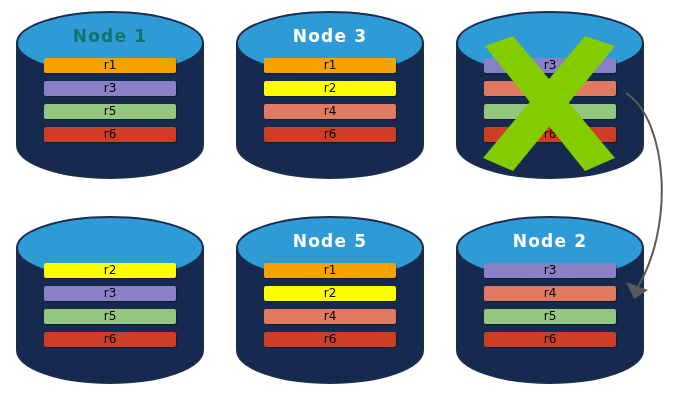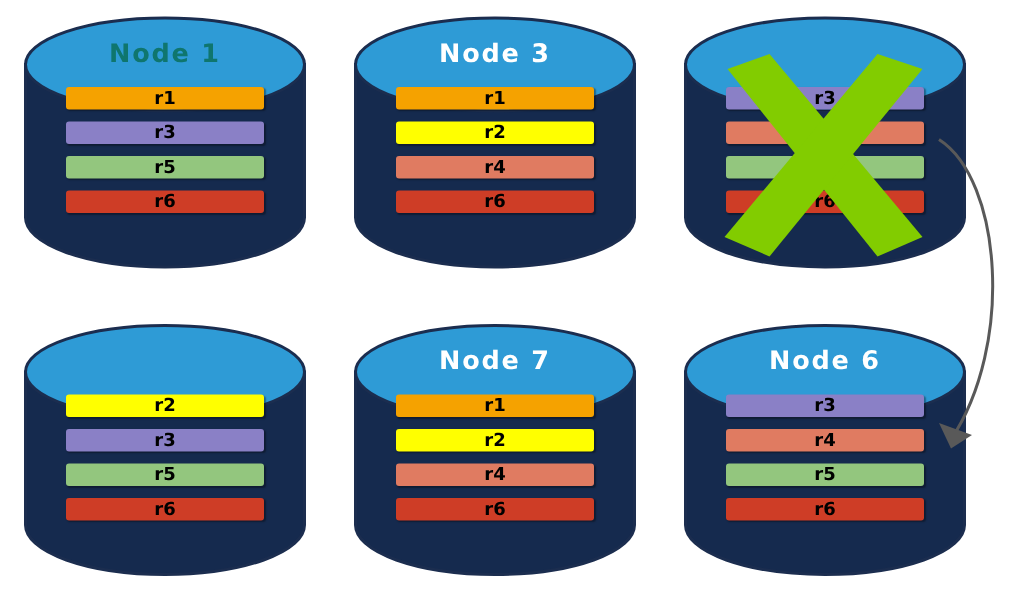--- a/index.html
+++ b/index.html
@@ -67,21 +67,21 @@
 
   .bar-label {
     position: absolute;
     left: 0;
     top: 0;
     width: 100%;
     height: 15px;
     line-height: 15px;
     text-align: center;
     font-size: 12px;
-    font-weight: bold;
+    font-weight: normal;
     color: #000000;
     font-family: "DejaVu Sans", sans-serif;
   }
 
   .x-mark {
     position: absolute;
     left: 0;
     top: 0;
     width: 190px;
     height: 172px;
@@ -193,21 +193,21 @@
       <span class="bar-label" style="color: rgb(0, 0, 0);">r6</span>
     </div>
   </div>
 </div>
 
 <div class="node" id="node-5" style="left:235px; top:213px;">
   <svg class="cyl-svg" viewBox="0 0 190 172">
     <path d="M2,35 L2,137 A93,33 0 0 0 188,137 L188,35 Z" fill="#152A4E" stroke="#1b2d4f" stroke-width="2"></path>
     <ellipse cx="95" cy="35" rx="93" ry="31" fill="#2E9BD6" stroke="#1b2d4f" stroke-width="2"></ellipse>
   </svg>
-  <div class="node-title" style="color: rgb(255, 255, 255);">Node 7</div>
+  <div class="node-title" style="color: rgb(255, 255, 255);">Node 5</div>
   <div class="bars">
     <div class="bar" style="background: rgb(245, 162, 0);">
       <span class="bar-label" style="color: rgb(0, 0, 0);">r1</span>
     </div>
     <div class="bar" style="background: rgb(255, 255, 0);">
       <span class="bar-label" style="color: rgb(0, 0, 0);">r2</span>
     </div>
     <div class="bar" style="background: rgb(224, 123, 97);">
       <span class="bar-label" style="color: rgb(0, 0, 0);">r4</span>
     </div>
@@ -215,21 +215,21 @@
       <span class="bar-label" style="color: rgb(0, 0, 0);">r6</span>
     </div>
   </div>
 </div>
 
 <div class="node" id="node-6" style="left:455px; top:213px;">
   <svg class="cyl-svg" viewBox="0 0 190 172">
     <path d="M2,35 L2,137 A93,33 0 0 0 188,137 L188,35 Z" fill="#152A4E" stroke="#1b2d4f" stroke-width="2"></path>
     <ellipse cx="95" cy="35" rx="93" ry="31" fill="#2E9BD6" stroke="#1b2d4f" stroke-width="2"></ellipse>
   </svg>
-  <div class="node-title" style="color: rgb(255, 255, 255);">Node 6</div>
+  <div class="node-title" style="color: rgb(255, 255, 255);">Node 2</div>
   <div class="bars">
     <div class="bar" style="background: rgb(138, 128, 198);">
       <span class="bar-label" style="color: rgb(0, 0, 0);">r3</span>
     </div>
     <div class="bar" style="background: rgb(224, 123, 97);">
       <span class="bar-label" style="color: rgb(0, 0, 0);">r4</span>
     </div>
     <div class="bar" style="background: rgb(147, 198, 126);">
       <span class="bar-label" style="color: rgb(0, 0, 0);">r5</span>
     </div>

